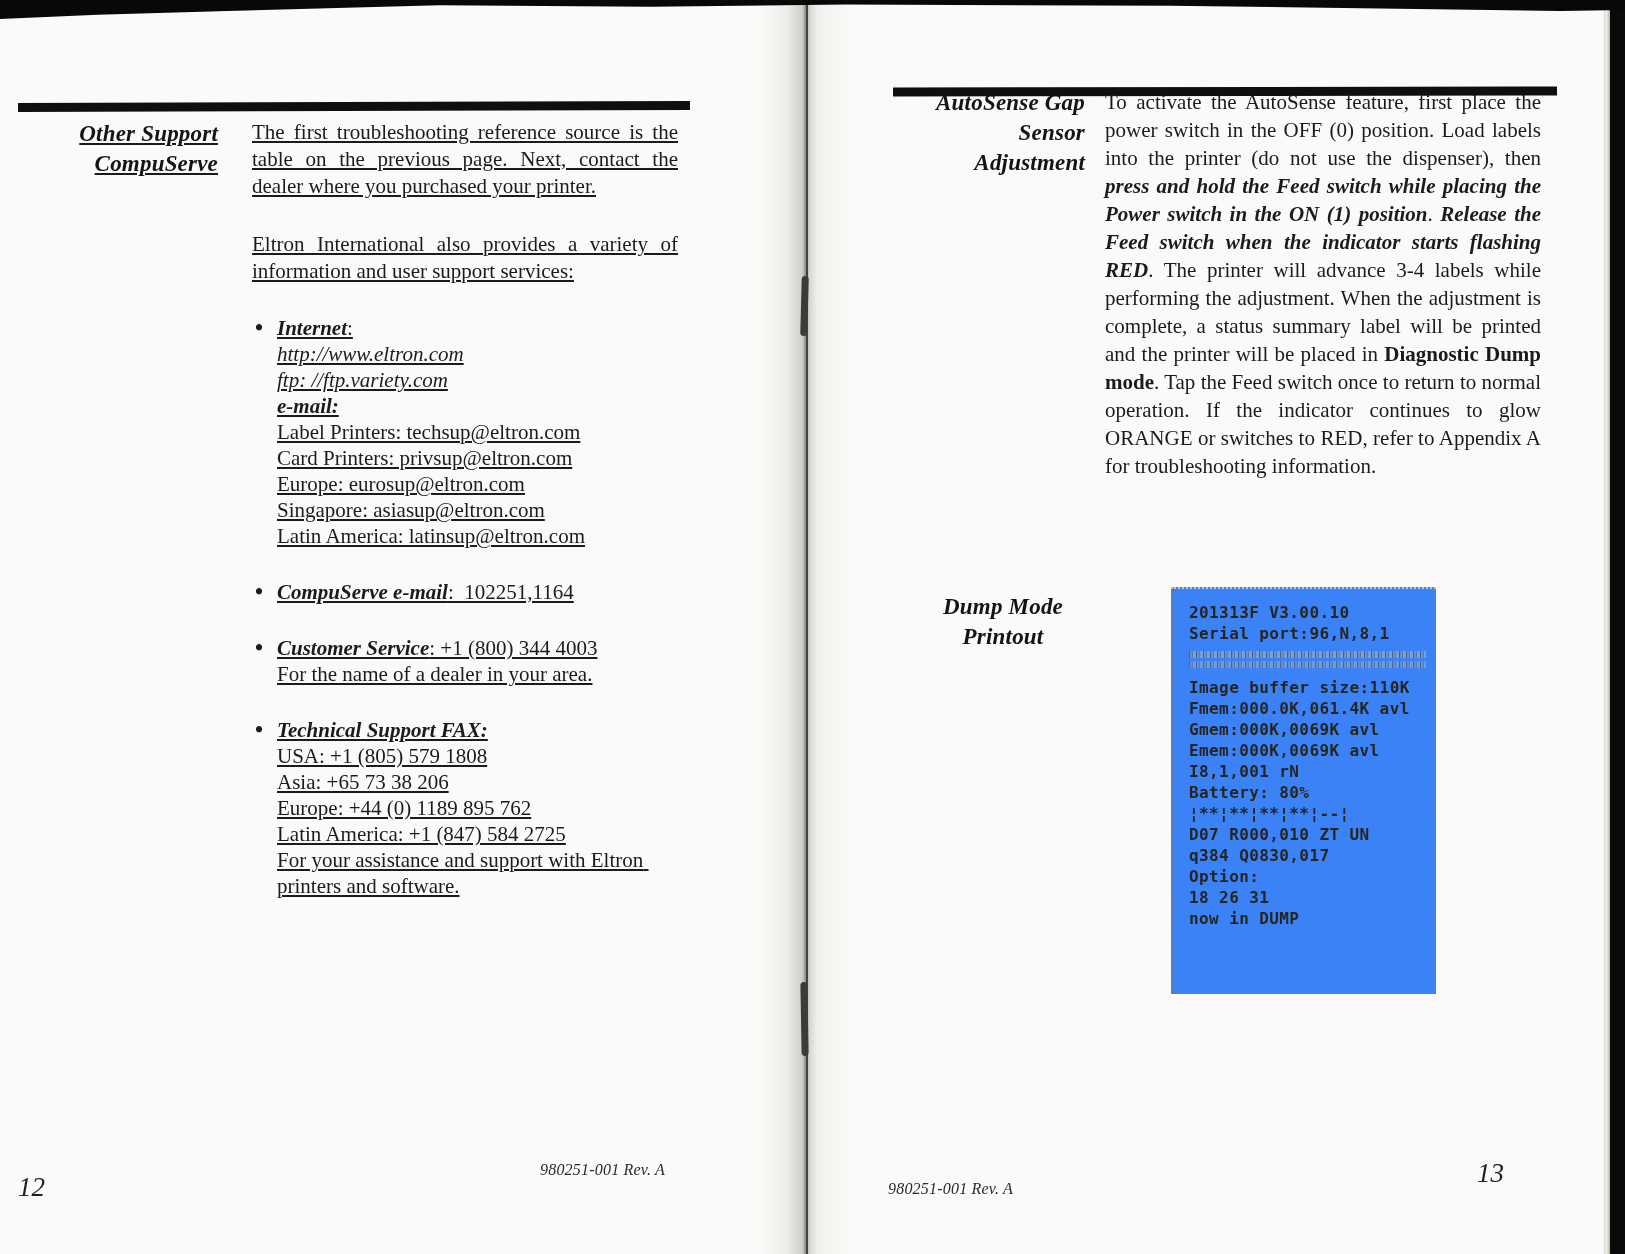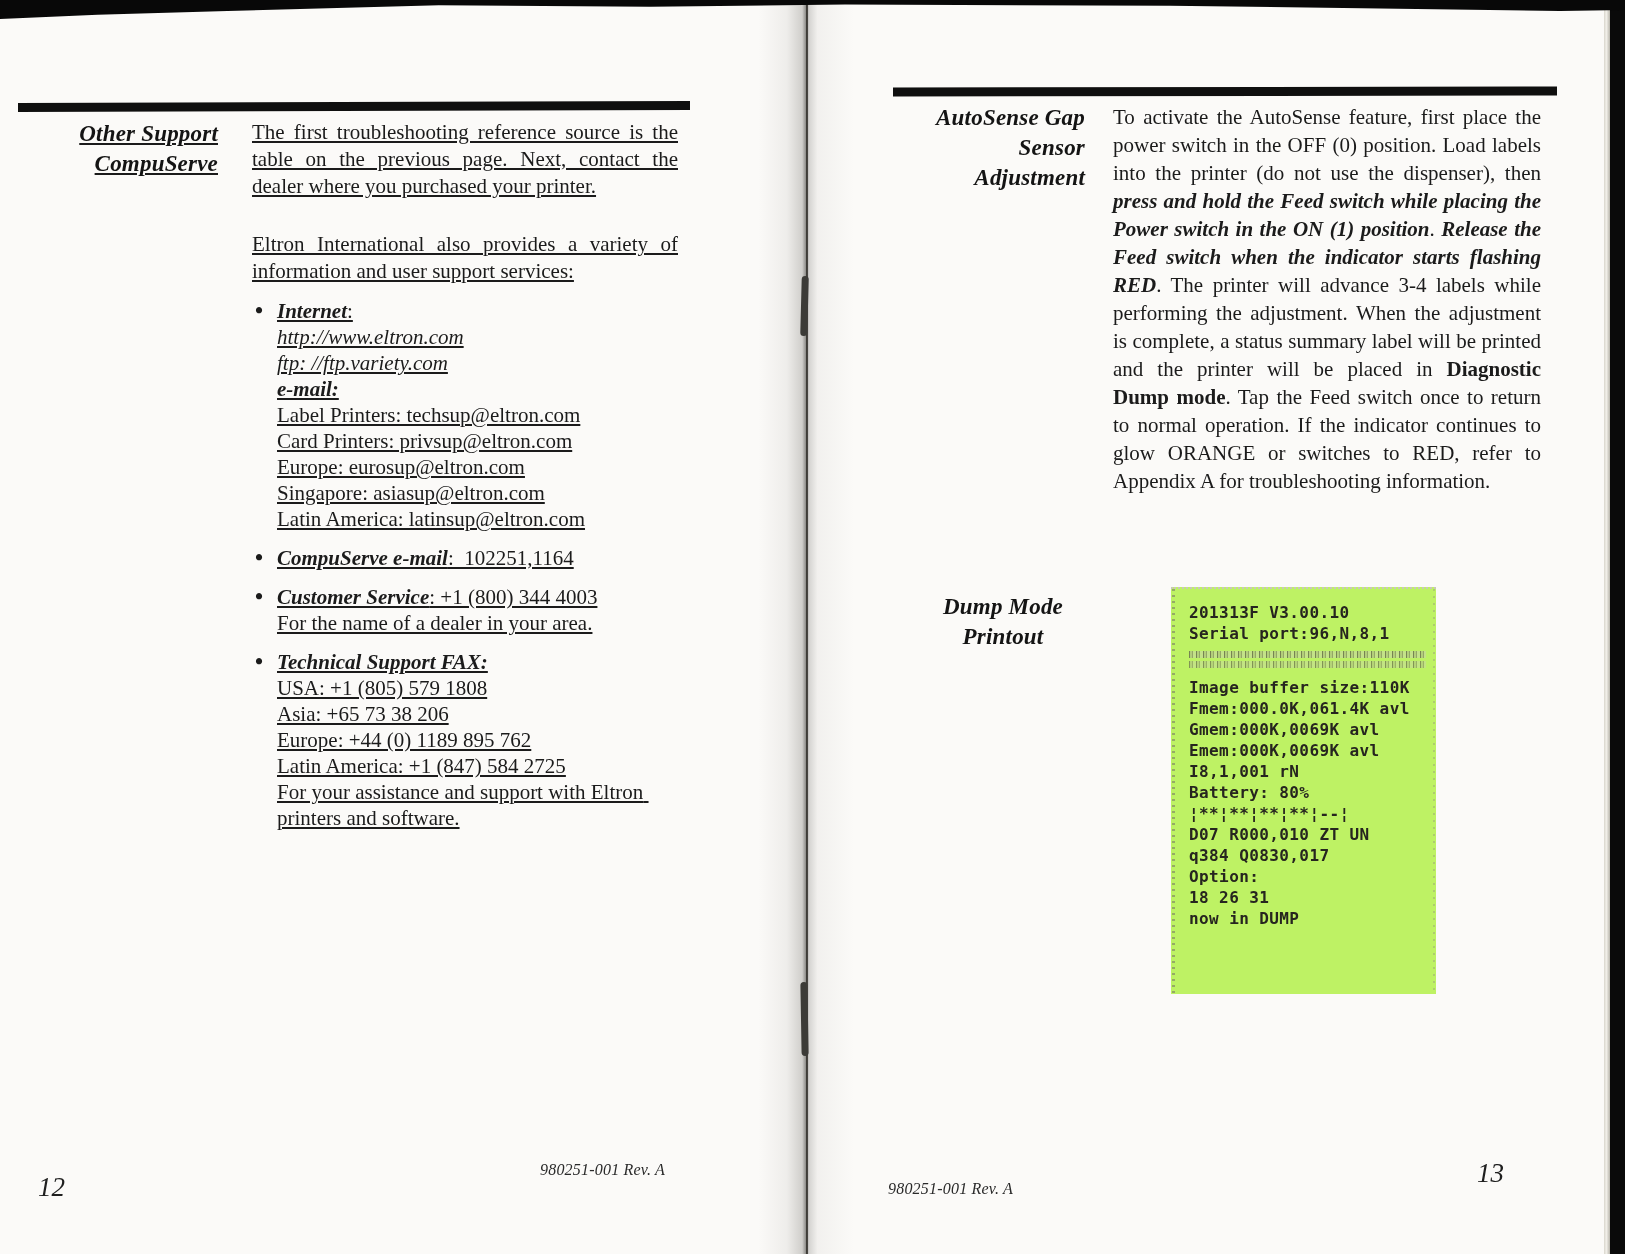--- a/index.html
+++ b/index.html
@@ -32,62 +32,62 @@
   .staple.s-bottom{top:982px; height:74px; transform:rotate(-1deg);}
 
   
   .top-rule{position:absolute; height:9px; background:var(--rule); z-index:2;}
   .rule-left{left:18px; top:102px; width:672px; transform:rotate(-0.15deg);}
   .rule-right{left:893px; top:87px; width:664px; transform:rotate(-0.1deg);}
 
   
   .columns{position:absolute; display:grid; z-index:2;}
   .cols-left{left:40px; top:119px; width:638px; grid-template-columns:178px 1fr; column-gap:34px;text-decoration:underline;}
-  .cols-right{left:903px; top:103px; width:638px; grid-template-columns:182px 1fr; column-gap:28px;}
+  .cols-right{left:903px; top:88px; width:638px; grid-template-columns:182px 1fr; column-gap:20px;}
   .label-col{text-align:right;}
   .heading{
     margin:0; font-size:23px; font-weight:700; font-style:italic; line-height:30px; color:#141414;
     letter-spacing:0.2px;
   }
   .body-col{font-size:21px; line-height:27px;}
   .para{margin:0 0 0 0; text-align:justify;}
   .para + .para{margin-top:31px;}
   .b{font-weight:700;} .i{font-style:italic;}
 
   
   .bullets{list-style:none; margin:12px 0 0 0; padding:0;}
-  .bullets li{position:relative; padding-left:25px; margin-top:13px;}
+  .bullets li{position:relative; padding-left:25px; margin-top:30px;}
   .bullets li::before{content:"\2022"; position:absolute; left:3px; top:-1px; font-size:23px; font-weight:700;}
   .b-line{line-height:26px; white-space:pre-wrap;}
 
   .para-right{line-height:28px;}
 
   
   .dump-heading{position:absolute; left:913px; top:592px; width:180px; text-align:center; z-index:2;}
   .receipt{
     position:absolute; left:1171px; top:587px; width:265px; height:407px; z-index:2;
-    background:#bef264; box-sizing:border-box; padding:13px 6px 0 18px;
+    background:#3b82f6; box-sizing:border-box; padding:13px 6px 0 18px;
     font-family:"DejaVu Sans Mono", monospace; font-weight:700; color:var(--receipt-ink);
     font-size:16px; border-top:2px dotted #c9c6ba;
   }
   .receipt::before{content:""; position:absolute; left:1px; top:0; bottom:0; width:3px;
     background:repeating-linear-gradient(to bottom, rgba(115,112,100,0.55) 0 2px, transparent 2px 6px);}
   .receipt::after{content:""; position:absolute; right:1px; top:0; bottom:0; width:2px;
     background:repeating-linear-gradient(to bottom, rgba(140,137,124,0.35) 0 2px, transparent 2px 7px);}
   .r-line{line-height:21px; letter-spacing:0.4px; white-space:pre;}
   .noise{position:relative; height:18px; margin:7px 4px 8px 0;}
   .noise i{position:absolute; left:0; width:100%; height:7px; display:block;
     background:repeating-linear-gradient(90deg,
       rgba(88,85,74,0.7) 0 1px, rgba(165,162,150,0.45) 1px 3px,
       rgba(120,117,104,0.6) 3px 4px, rgba(205,202,192,0.4) 4px 7px);}
   .noise i:first-child{top:0;} .noise i:last-child{top:10px; opacity:0.85;}
 
   
   .pg-num{position:absolute; font-style:italic; font-size:27px; color:#1f1f1f; z-index:2;}
-  .pg-12{left:38px; top:1172px;}
+  .pg-12{left:18px; top:1172px;}
   .pg-13{left:1477px; top:1158px;}
   .doc-ref{position:absolute; font-style:italic; font-size:16px; color:#2a2a2a; z-index:2; letter-spacing:0.2px;}
   .ref-left{left:540px; top:1161px;}
   .ref-right{left:888px; top:1180px;}
 </style>
 </head>
 <body>
 
 <div class="spread">
 

